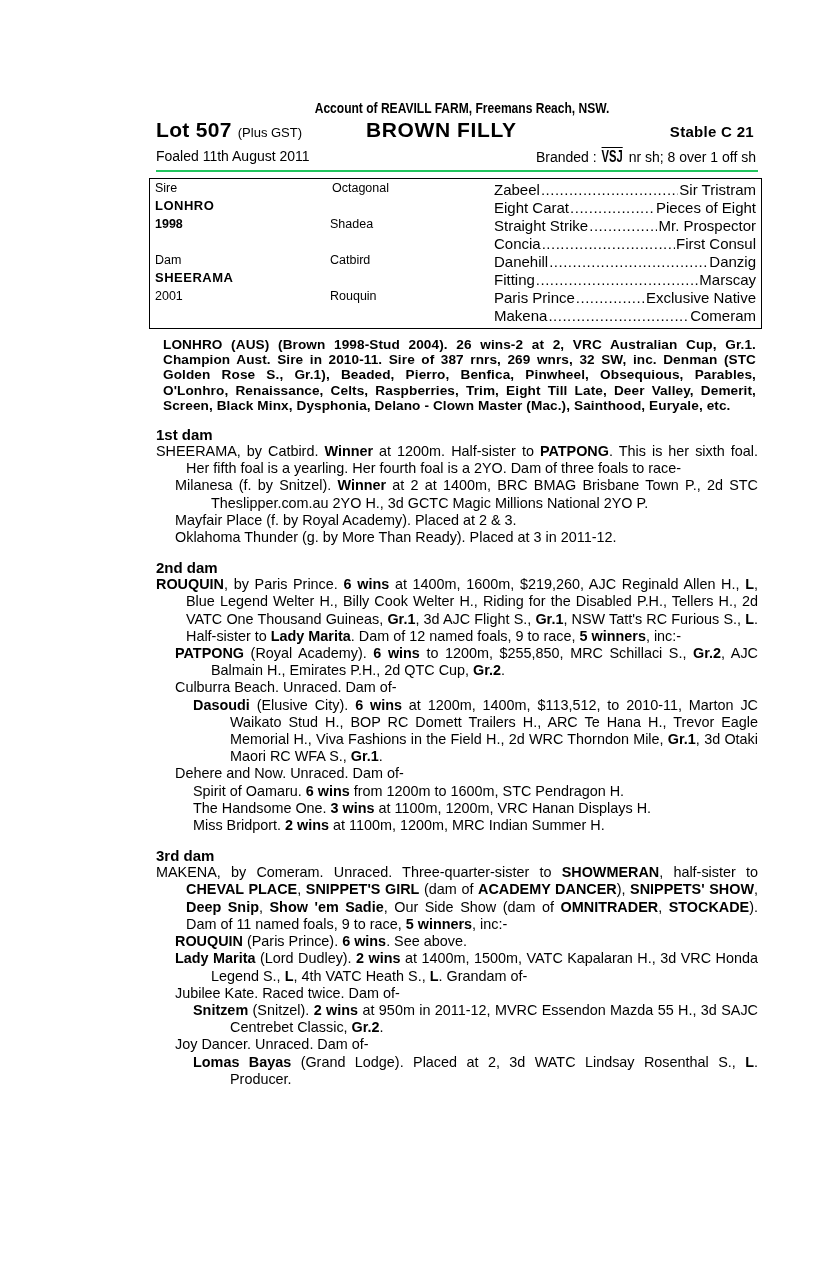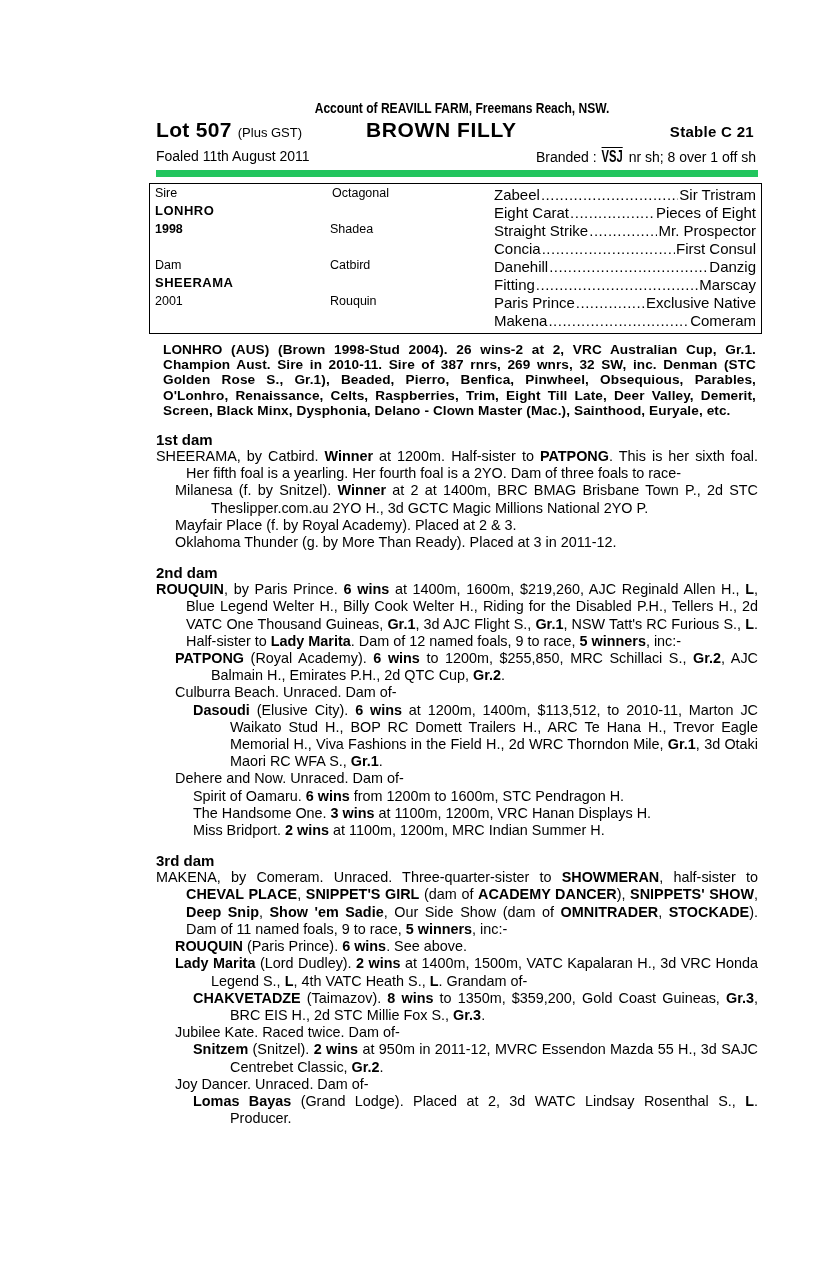--- a/index.html
+++ b/index.html
@@ -7,21 +7,21 @@
          font-family: "Liberation Sans", sans-serif; color: #000; }
   .page { position: absolute; left: 112px; top: 100px; width: 602px; margin-left: 44px; }
 
   .account { text-align: center; font-weight: bold; font-size: 14px;
              transform: scaleX(0.86); transform-origin: center; letter-spacing: 0; margin-left: 10px; }
   .lotrow { position: relative; height: 26px; margin-top: 2px; }
   .lot { position: absolute; left: 0; top: 0; font-weight: 900; font-size: 21px; letter-spacing: 0.3px; }
   .plusgst { font-weight: normal; font-size: 13px; letter-spacing: 0; }
   .sex { position: absolute; left: 210px; top: 0; font-weight: 900; font-size: 21px; letter-spacing: 0.6px; }
   .stable { position: absolute; right: 4px; top: 5px; font-weight: 900; font-size: 15px; letter-spacing: 0.3px; }
-  .foalrow { position: relative; height: 22px; margin-top: 4px; border-bottom: 7px solid #22c55e; }
+  .foalrow { position: relative; height: 22px; margin-top: 4px; border-bottom: 2px solid #22c55e; }
   .foaled { position: absolute; left: 0; top: 0; font-size: 14px; }
   .branded { position: absolute; right: 2px; top: 0; font-size: 14px; }
   .brandmark { font-weight: bold; font-family: "Liberation Sans Narrow", "Liberation Sans", sans-serif;
                display: inline-block; transform: scaleX(0.7); margin: 0 -3px; font-size: 16px;
                text-decoration: overline; }
 
   .pedigree { margin-top: 6px; margin-left: -7px; width: 611px; border: 1.5px solid #000;
               padding: 2px 0 2px 0; position: relative; height: 145px; }
   .pcell { position: absolute; font-size: 12.5px; white-space: nowrap; }
   .pbig { font-weight: 900; font-size: 13px; letter-spacing: 0.5px; }
@@ -145,21 +145,20 @@
         <div class="para lvl2"><span>Miss Bridport. </span><b>2 wins</b><span> at 1100m, 1200m, MRC Indian Summer H.</span></div>
       </div>
   </div>
 
   <div class="section">
     <div class="section-title">3rd dam</div>
     <div class="paras">
         <div class="para lvl0"><span>MAKENA, by Comeram. Unraced. Three-quarter-sister to </span><b>SHOWMERAN</b><span>, half-sister to </span><b>CHEVAL PLACE</b><span>, </span><b>SNIPPET'S GIRL</b><span> (dam of </span><b>ACADEMY DANCER</b><span>), </span><b>SNIPPETS' SHOW</b><span>, </span><b>Deep Snip</b><span>, </span><b>Show 'em Sadie</b><span>, Our Side Show (dam of </span><b>OMNITRADER</b><span>, </span><b>STOCKADE</b><span>). Dam of 11 named foals, 9 to race, </span><b>5 winners</b><span>, inc:-</span></div>
         <div class="para lvl1"><b>ROUQUIN</b><span> (Paris Prince). </span><b>6 wins</b><span>. See above.</span></div>
         <div class="para lvl1"><b>Lady Marita</b><span> (Lord Dudley). </span><b>2 wins</b><span> at 1400m, 1500m, VATC Kapalaran H., 3d VRC Honda Legend S., </span><b>L</b><span>, 4th VATC Heath S., </span><b>L</b><span>. Grandam of-</span></div>
-        <div class="para lvl2"><b>CHAKVETADZE</b><span> (Taimazov). </span><b>8 wins</b><span> to 1350m, $359,200, Gold Coast Guineas, </span><b>Gr.3</b><span>, BRC EIS H., 2d STC Millie Fox S., </span><b>Gr.3</b><span>.</span></div>
         <div class="para lvl1"><span>Jubilee Kate. Raced twice. Dam of-</span></div>
         <div class="para lvl2"><b>Snitzem</b><span> (Snitzel). </span><b>2 wins</b><span> at 950m in 2011-12, MVRC Essendon Mazda 55 H., 3d SAJC Centrebet Classic, </span><b>Gr.2</b><span>.</span></div>
         <div class="para lvl1"><span>Joy Dancer. Unraced. Dam of-</span></div>
         <div class="para lvl2"><b>Lomas Bayas</b><span> (Grand Lodge). Placed at 2, 3d WATC Lindsay Rosenthal S., </span><b>L</b><span>. Producer.</span></div>
       </div>
   </div>
 
 </div>
 
 </body></html>

